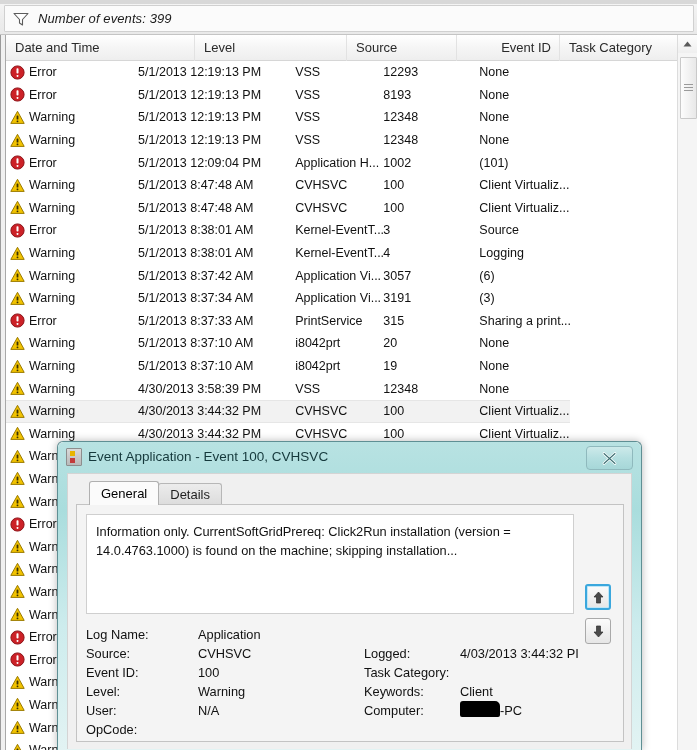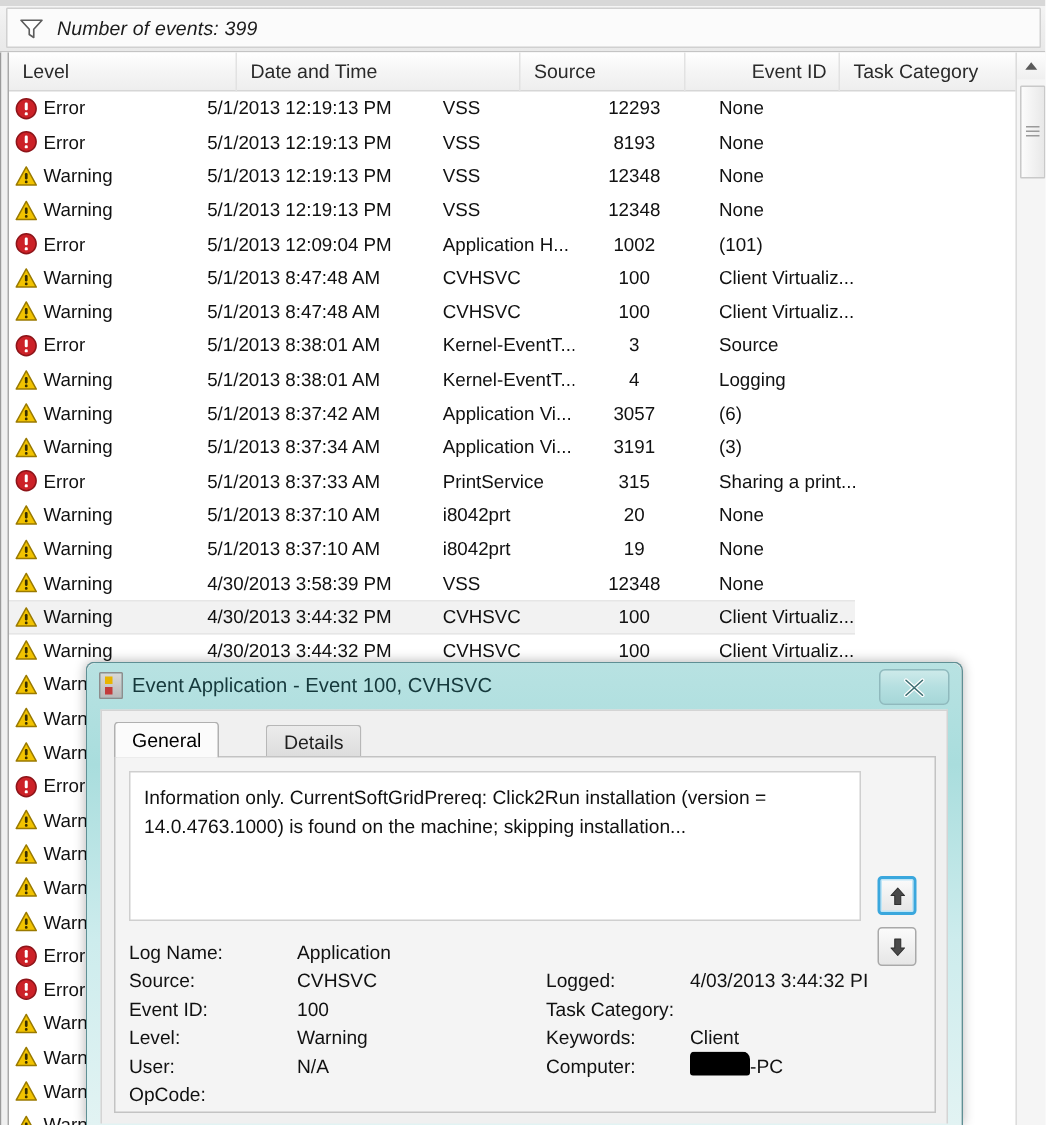--- a/index.html
+++ b/index.html
@@ -63,21 +63,21 @@
   .row{
     height:22.6px;display:flex;align-items:center;
     font-size:12.5px;color:#111;white-space:nowrap;
     box-sizing:border-box;
   }
   .row.sel{background:#f2f2f2;border-top:1px solid #e6e6e6;border-bottom:1px solid #e6e6e6;}
   .cell{overflow:hidden;white-space:nowrap;box-sizing:border-box;}
   .c-level{width:152px;padding-left:4px;display:flex;align-items:center;gap:4px;}
   .c-date{width:189px;padding-left:5px;}
   .c-source{width:110px;padding-left:4px;}
-  .c-eid{width:103px;text-align:center;padding-right:8px;}
+  .c-eid{width:103px;text-align:left;padding-right:8px;}
   .c-task{width:118px;padding-left:9px;}
 
   .ico{width:15px;height:15px;flex:0 0 auto;display:block;}
 
   
   .vscroll{
     position:absolute;right:0;top:35px;width:20px;height:715px;
     background:#f2f2f2;border-left:1px solid #dcdcdc;box-sizing:border-box;
   }
   .vs-up{
@@ -130,21 +130,21 @@
     background:linear-gradient(to bottom,#cdeaea 0%,#b5dfe0 50%,#a6d7d8 100%);
     display:flex;align-items:center;justify-content:center;
     cursor:pointer;
   }
   .dlg-body{
     position:absolute;left:9px;top:31px;width:565px;height:276px;
     background:#f0f0f0;border:1px solid #d4d4d4;border-bottom:none;
     box-sizing:border-box;
   }
   
-  .tabs{position:absolute;left:8px;top:7px;height:24px;display:flex;align-items:flex-end;gap:32px;}
+  .tabs{position:absolute;left:21px;top:7px;height:24px;display:flex;align-items:flex-end;}
   .tab{
     height:22px;line-height:22px;padding:0 11px;font-size:13px;color:#1f1f1f;
     border:1px solid #b7b7b7;border-bottom:none;border-radius:3px 3px 0 0;
     background:linear-gradient(to bottom,#ececec,#dcdcdc);
     margin-right:-1px;cursor:pointer;box-sizing:border-box;
   }
   .tab.active{
     background:#fbfbfb;height:24px;line-height:24px;color:#000;
     border-color:#b0b0b0;position:relative;z-index:2;
   }
@@ -196,22 +196,22 @@
       </svg>
       <span class="status-text">Number of events: 399</span>
     </div>
   </div>
 
   <div class="listview">
     <div class="lv-leftedge"></div>
     <div class="lv-leftedge2"></div>
 
     <div class="hdr">
+      <div class="hcell hc-date">Date and Time</div>
       <div class="hcell hc-level">Level</div>
-      <div class="hcell hc-date">Date and Time</div>
       <div class="hcell hc-source">Source</div>
       <div class="hcell hc-eid num">Event ID</div>
       <div class="hcell hc-task">Task Category</div>
     </div>
 
     <div class="rows" id="rows-container">
         <div class="row">
           <div class="cell c-level">
             <svg class="ico" viewBox="0 0 15 15">
               <circle cx="7.5" cy="7.5" r="6.6" fill="#cc2127" stroke="#8e1419" stroke-width="1"></circle>

